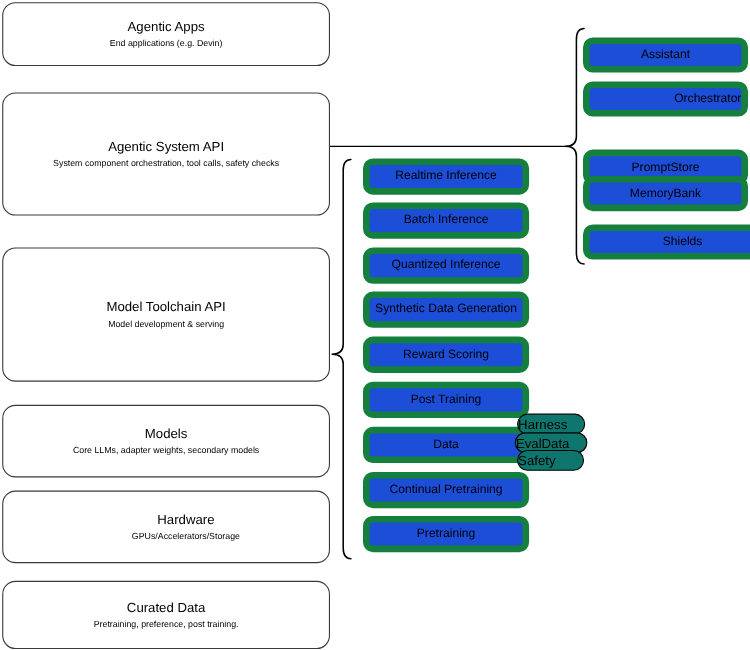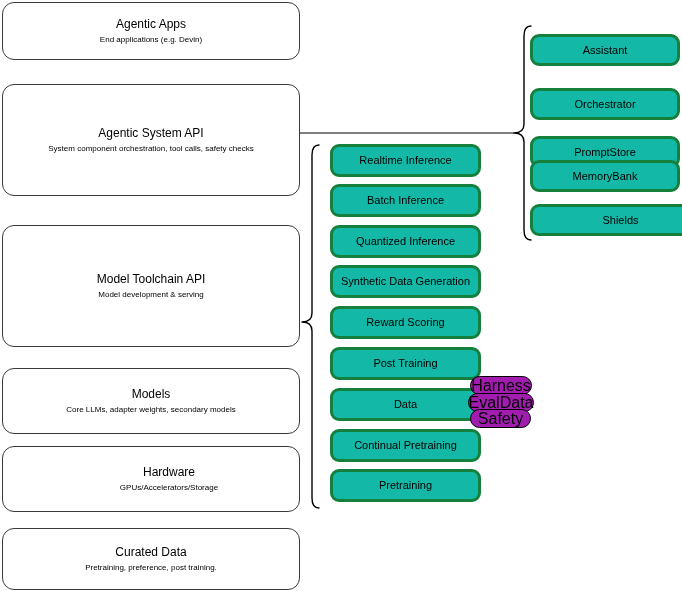--- a/index.html
+++ b/index.html
@@ -44,41 +44,40 @@
     font-size: 8px;
     line-height: 12px;
     color: #000;
     margin-top: 2px;
     white-space: nowrap;
   }
   
   .pill {
     position: absolute;
     box-sizing: border-box;
-    border: 3px solid #15803d;
+    border: 6px solid #15803d;
     border-radius: 9px;
-    background: #14b8a6;
+    background: #1d4ed8;
     display: flex;
     align-items: center;
     justify-content: center;
     font-size: 11px;
     line-height: 13px;
     white-space: nowrap;
   }
   
   .minipill {
     position: absolute;
     box-sizing: border-box;
     border: 1.6px solid #000000;
     border-radius: 11px;
-    background: #a21caf;
+    background: #0f766e;
     display: flex;
     align-items: center;
-    justify-content: center;
-    font-size: 16px;
+    font-size: 12px;
     line-height: 12px;
     white-space: nowrap;
     z-index: 5;
   }
   
   #connectors {
     position: absolute;
     left: 0; top: 0;
     width: 682px;
     height: 591px;
@@ -190,21 +189,21 @@
   <div class="minipill" style="left:468px; top:393px; width:66px; height:19px;">
     <span>EvalData</span>
   </div>
   <div class="minipill" style="left:470px; top:409px; width:61px; height:19px;">
     <span>Safety</span>
   </div>
 
   <div class="pill" style="left:530px; top:34px; width:150px; height:32px;">
     <span>Assistant</span>
   </div>
-  <div class="pill" style="left:530px; top:88px; width:150px; height:32px;">
+  <div class="pill" style="left:530px; top:74px; width:150px; height:32px;justify-content:flex-end;">
     <span>Orchestrator</span>
   </div>
   <div class="pill" style="left:530px; top:136px; width:150px; height:32px;">
     <span>PromptStore</span>
   </div>
   <div class="pill" style="left:530px; top:160px; width:150px; height:32px;">
     <span>MemoryBank</span>
   </div>
   <div class="pill" style="left:530px; top:204px; width:181px; height:32px;">
     <span>Shields</span>

